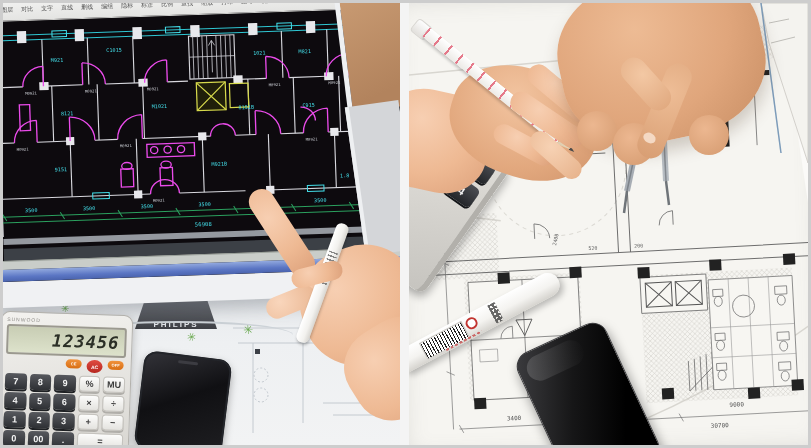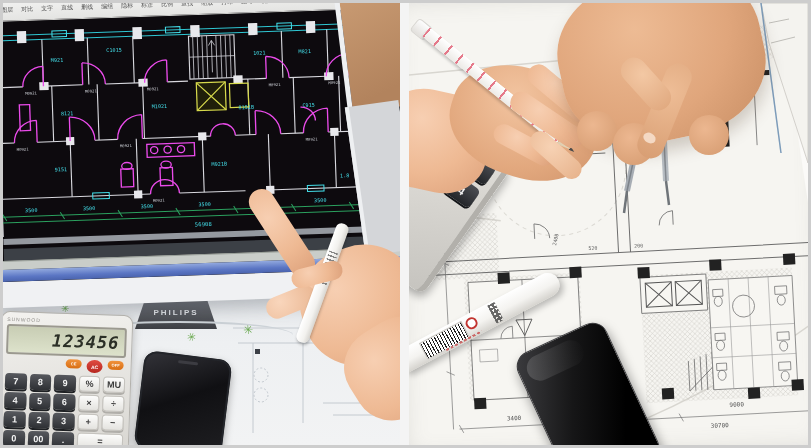--- a/index.html
+++ b/index.html
@@ -16,21 +16,21 @@
 
   .monitor{position:absolute;left:-14px;top:-16px;width:424px;height:314px;background:#f0f1f3;border-radius:10px;transform:rotate(-2deg);box-shadow:0 8px 18px rgba(60,65,75,.30);z-index:2;}
   .screen{position:absolute;left:7px;right:7px;top:6px;bottom:26px;background:#0d0a0e;display:flex;flex-direction:column;overflow:hidden;border-radius:3px;}
   .cad-toolbar{height:21px;background:linear-gradient(180deg,#f2f2f1,#e4e4e2);display:flex;align-items:center;gap:8px;padding:0 10px;flex:0 0 auto;border-bottom:1px solid #d0d0ce;}
   .cad-toolbar span{font-size:6px;color:#555;white-space:nowrap;}
   .cad-canvas{flex:1 1 auto;min-height:0;}
   .cad-canvas svg{display:block;width:100%;height:100%;}
   .cmdline{height:8px;background:#c9cdc9;flex:0 0 auto;border-top:1px solid #9aa09a;}
   .taskbar{height:12px;background:linear-gradient(180deg,#93aadf,#5b76c4 60%,#4a63ad);flex:0 0 auto;}
 
-  .stand-neck{position:absolute;left:132px;top:292px;width:82px;height:34px;background:linear-gradient(180deg,#74777d,#3e4045);clip-path:polygon(14% 0,86% 0,100% 100%,0 100%);z-index:1;display:flex;align-items:center;justify-content:center;}
+  .stand-neck{position:absolute;left:132px;top:292px;width:82px;height:34px;background:linear-gradient(180deg,#74777d,#3e4045);clip-path:polygon(14% 0,86% 0,100% 100%,0 100%);z-index:1;display:flex;align-items:flex-end;justify-content:center;}
   .stand-neck span{font-size:8px;letter-spacing:2px;color:#e3e6ea;font-weight:bold;}
   .stand-arc{position:absolute;left:60px;top:318px;width:230px;height:26px;border-radius:50%;border-top:2px solid #ccd2d7;z-index:1;}
 
   .desk-plan{position:absolute;left:0;top:280px;width:397px;height:162px;z-index:1;}
   .sprig{position:absolute;color:#5ca23e;z-index:2;opacity:.9;}
 
   .phone-l{position:absolute;left:136px;top:352px;width:88px;height:98px;border-radius:13px;background:linear-gradient(155deg,#34343a 0%,#101013 45%,#1f1f22 100%);transform:rotate(7deg);box-shadow:0 4px 8px rgba(0,0,0,.35),0 0 0 2px #23252a inset;z-index:4;}
   .phone-l .slit{position:absolute;left:34px;top:6px;width:20px;height:3px;border-radius:2px;background:#3c3c42;}
 
   .calc{position:absolute;left:-4px;top:310px;width:132px;height:140px;background:linear-gradient(170deg,#f3f2ef,#d8d6d1);border:1px solid #b3b1ac;border-radius:9px 9px 0 0;transform:rotate(2deg);box-shadow:0 4px 10px rgba(0,0,0,.25);z-index:5;padding:4px 5px;box-sizing:border-box;}

